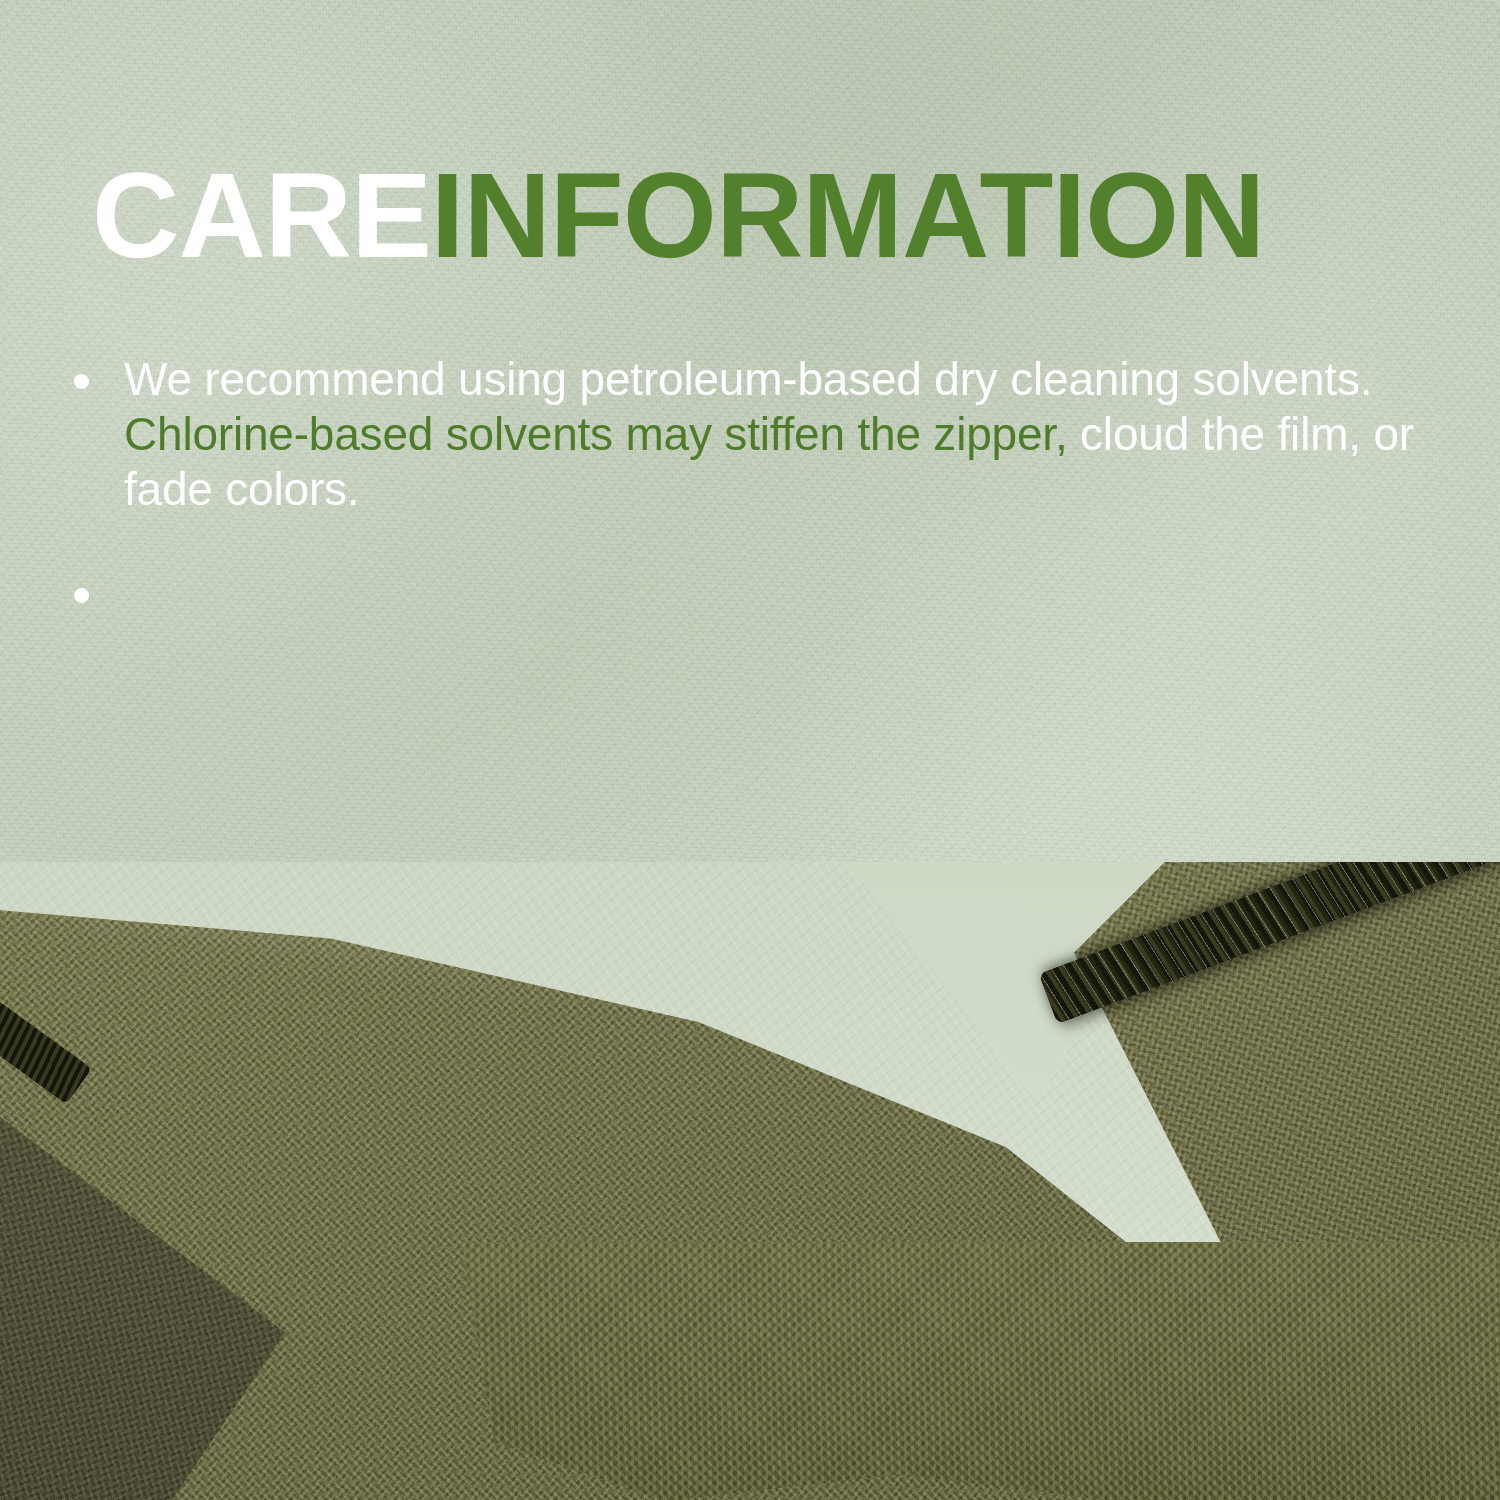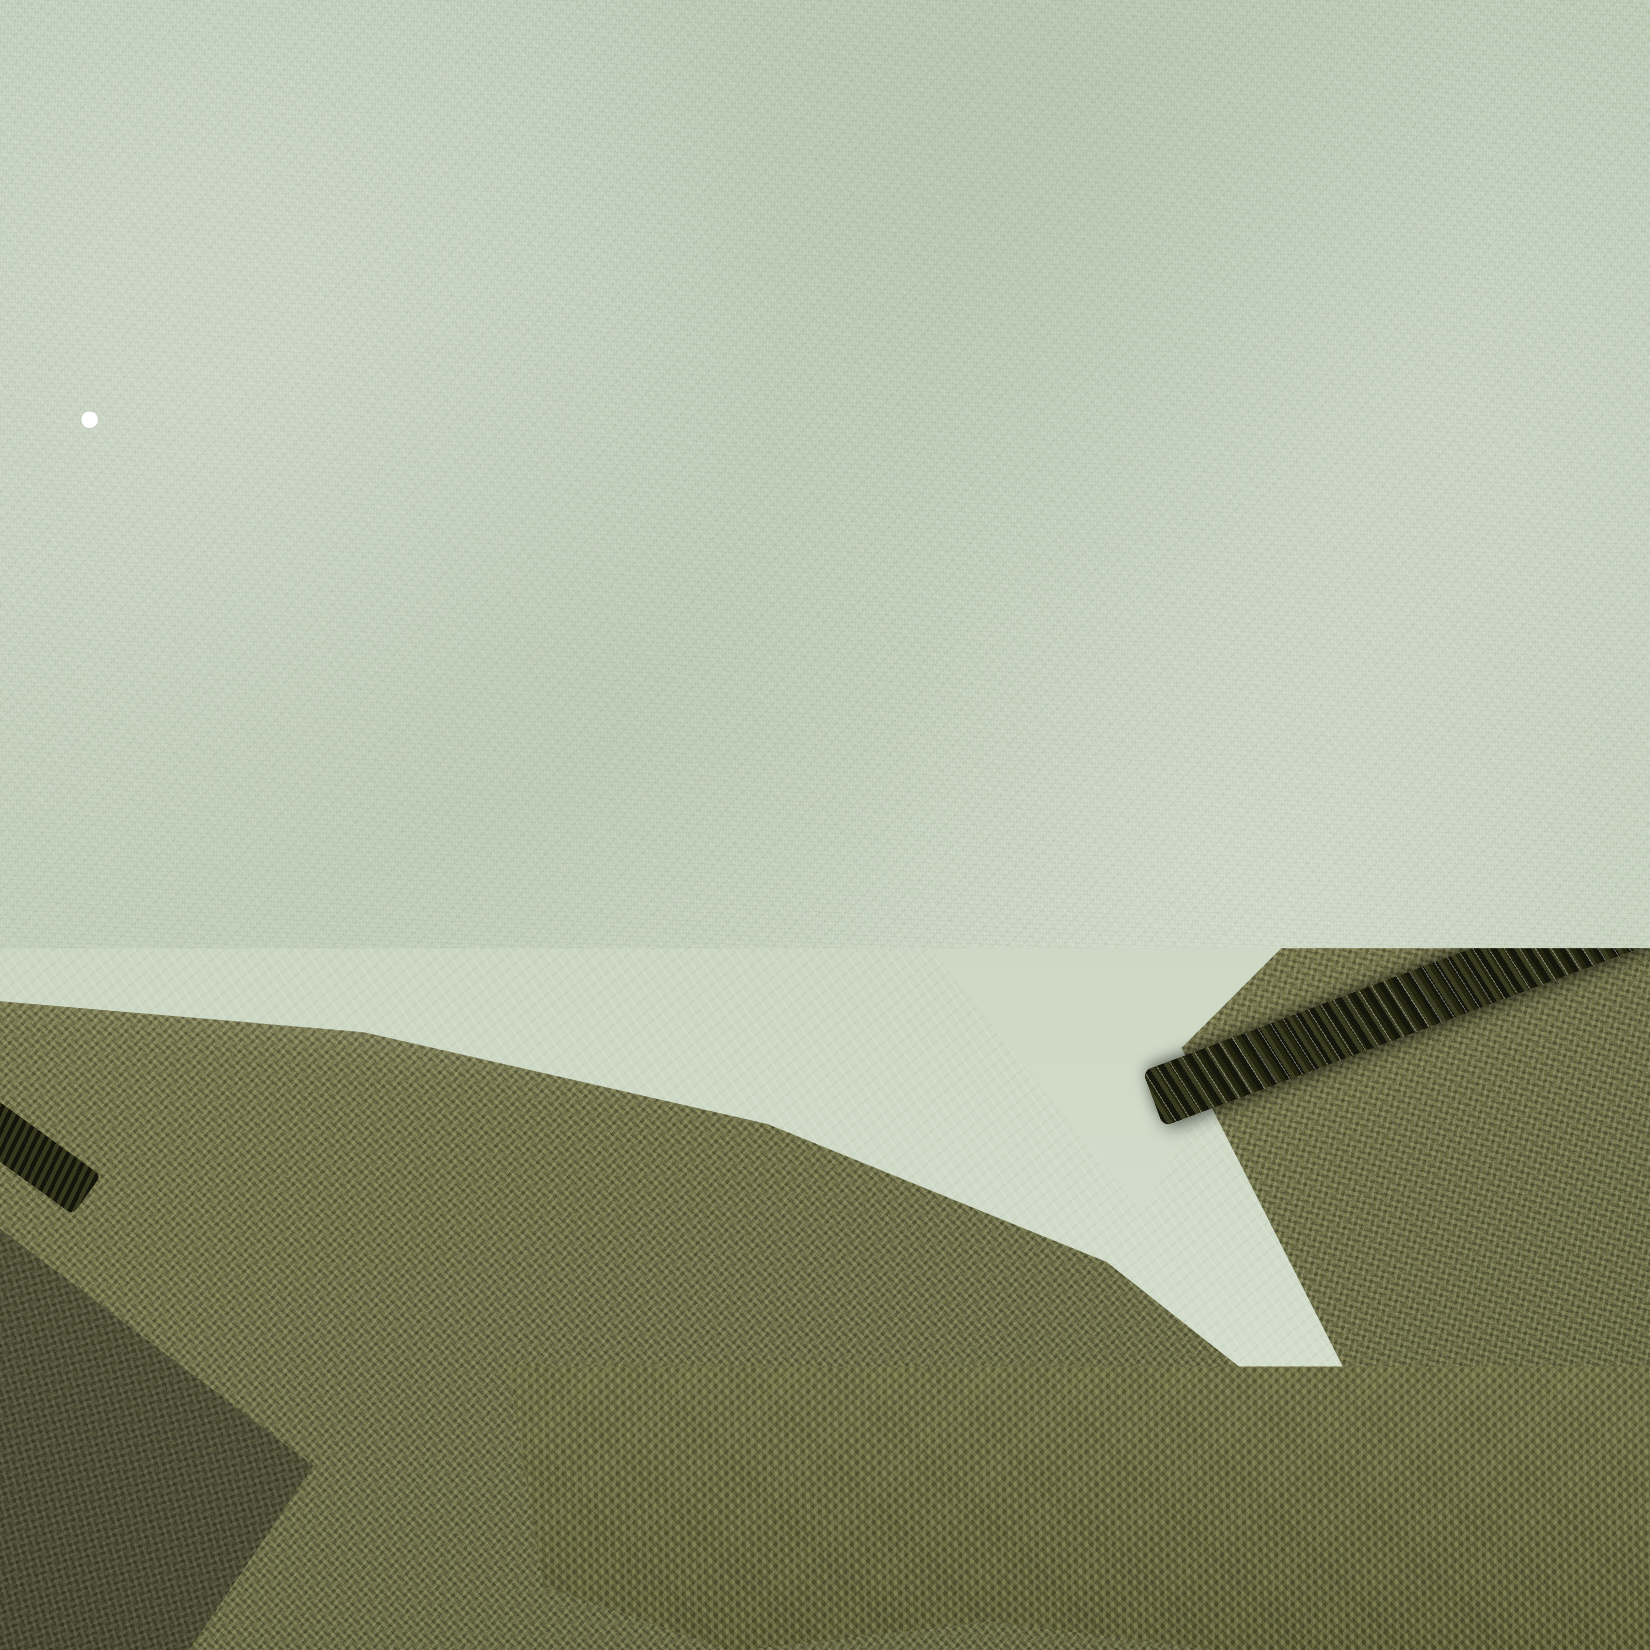--- a/index.html
+++ b/index.html
@@ -288,23 +288,27 @@
 </head>
 <body>
 
 <div class="canvas">
 
   <div class="bg-base"></div>
   <div class="bg-weave"></div>
   <div class="bg-grain"></div>
   <div class="bg-mottle"></div>
 
+  <h1 class="heading"><span class="word-care">CARE</span><span class="word-info">INFORMATION</span></h1>
 
   <ul class="care-list">
 
+    <li class="care-item">
+      <span class="care-bullet"></span><span>We recommend using petroleum-based dry cleaning solvents. </span><span class="hl-green">Chlorine-based solvents may stiffen the zipper,</span><span> cloud the film, or fade colors.</span>
+    </li>
 
     <li class="care-item">
       <span class="care-bullet"></span>
     </li>
 
   </ul>
 
   <div class="zipper-photo">
     <div class="zip-bg"></div>
     <div class="zip-bg-grain"></div>

